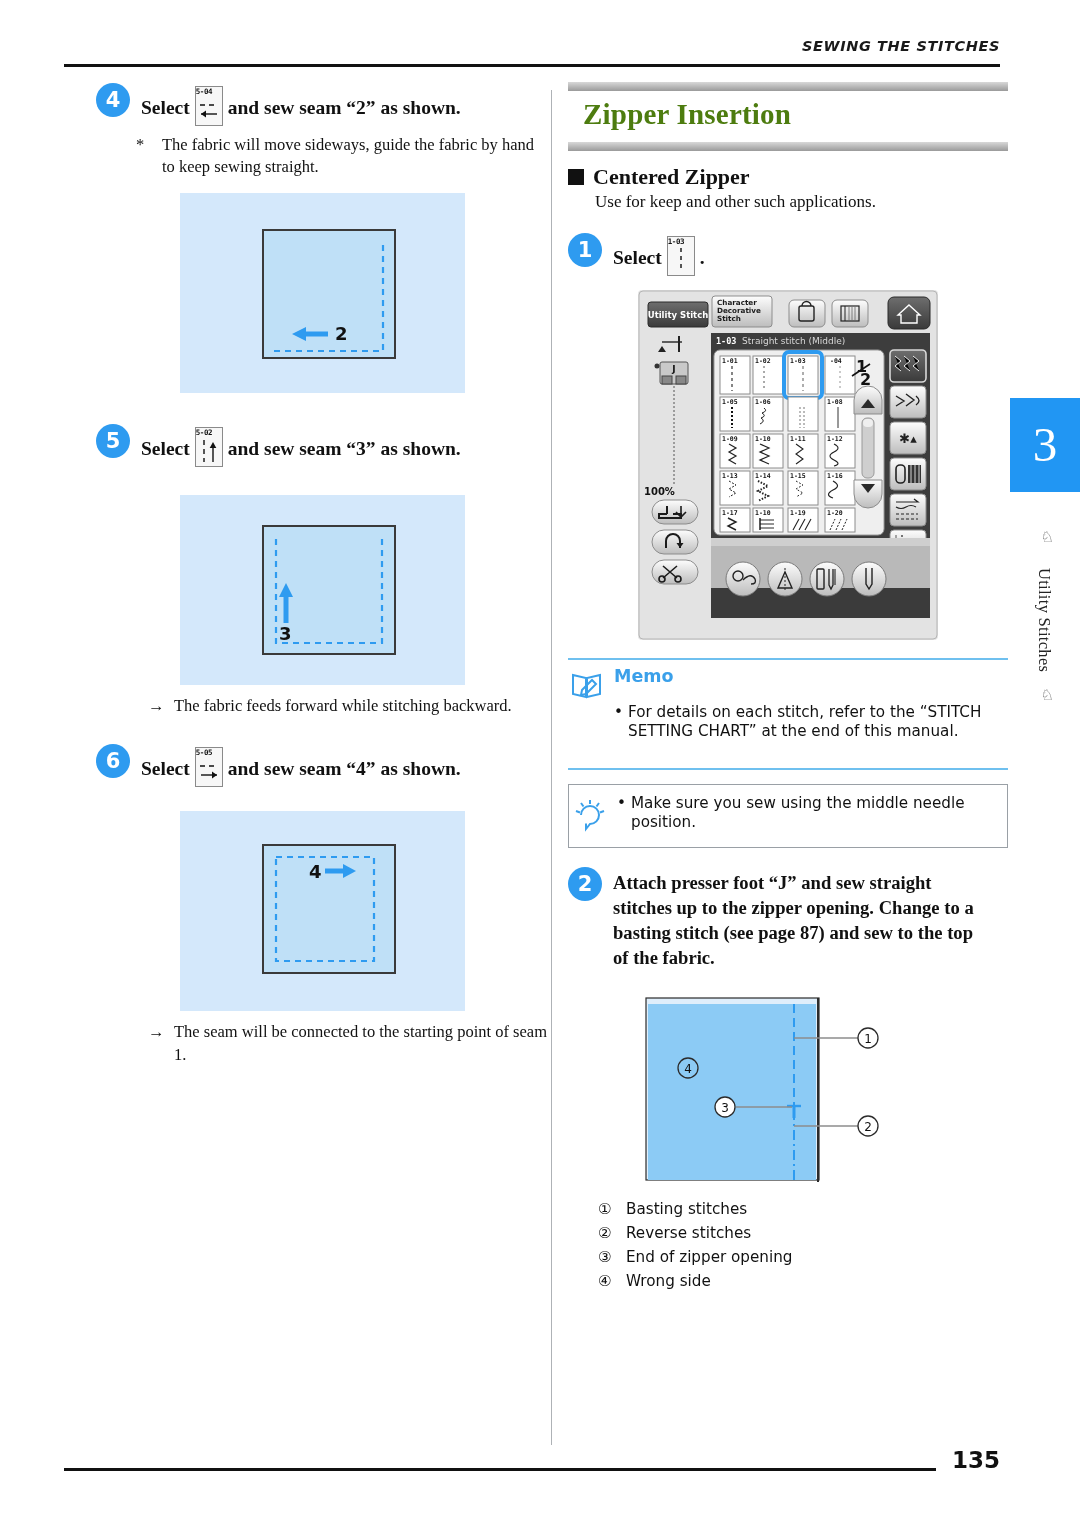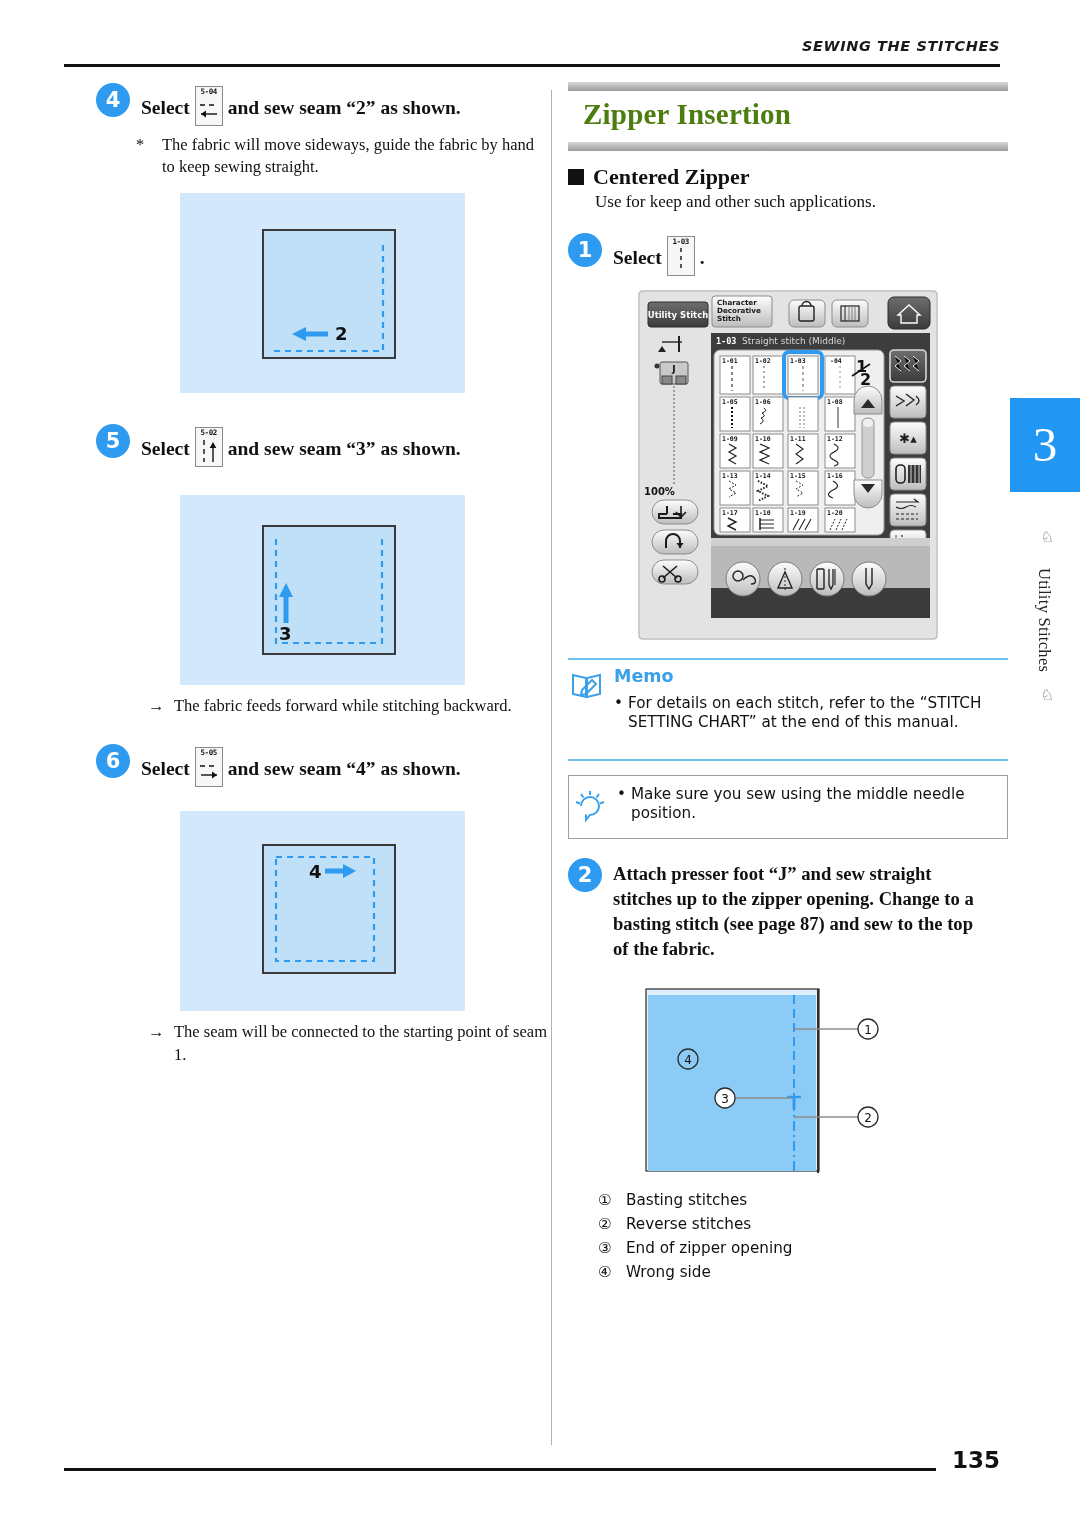--- a/index.html
+++ b/index.html
@@ -59,21 +59,21 @@
   }
   .step-txt.wrap{font-size:18.6px;line-height:1.35;}
 
   
   .chip{
     display:inline-block;vertical-align:-12px;
     width:28px;height:40px;border:1.2px solid #8a8a8a;background:#f7f7f7;
     position:relative;margin:0 5px;box-sizing:border-box;
   }
   .chip .code{
-    position:absolute;top:0px;left:0;right:0;text-align:center;
+    position:absolute;top:0px;left:0;right:0;
     font-family:"DejaVu Sans Mono", monospace;font-size:7.5px;font-weight:bold;
     color:#111;letter-spacing:-.4px;line-height:9px;
   }
   .chip svg{position:absolute;left:0;top:9px;}
 
   
   .sub{
     display:flex;margin:8px 0 0 40px;
     font-family:"Liberation Serif", serif;font-size:16.5px;color:#111;line-height:1.35;
   }
@@ -113,21 +113,21 @@
   
   .lcd{position:relative;width:300px;height:350px;margin:14px 0 0 70px;}
 
   
   .rule-blue{height:1.6px;background:#6fc0ef;margin:18px 0 0 0;}
   .memo{display:flex;padding:6px 0 8px 2px;}
   .memo-ic{flex:0 0 44px;padding-top:4px;}
   .memo-body{flex:1;}
   .memo-title{
     font-family:"DejaVu Sans", sans-serif;font-weight:bold;font-size:17.5px;color:#3aa0ea;
-    margin-bottom:8px;
+    margin-bottom:17px;
   }
   .memo-li{
     font-family:"DejaVu Sans", sans-serif;font-size:15.2px;color:#111;line-height:1.3;
     display:flex;
   }
   .memo-li .b{flex:0 0 14px;}
   .notebox{
     border:1.6px solid #9aa0a6;margin-top:14px;padding:9px 8px 11px 4px;display:flex;
   }
   .note-title{

